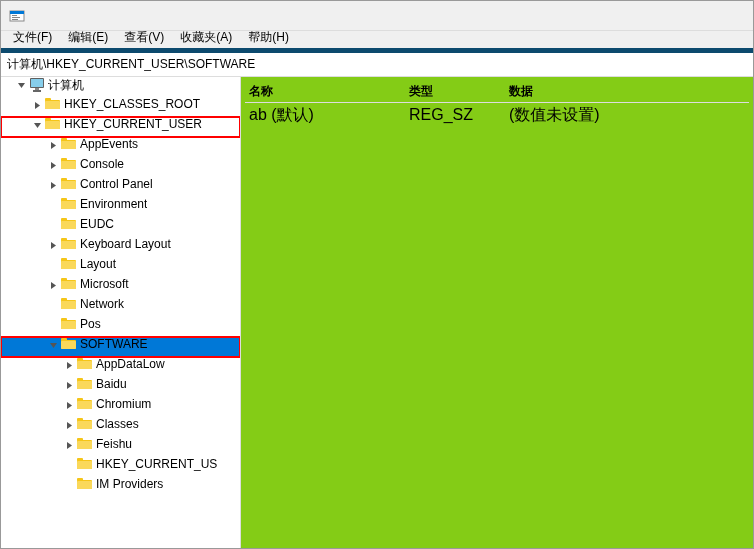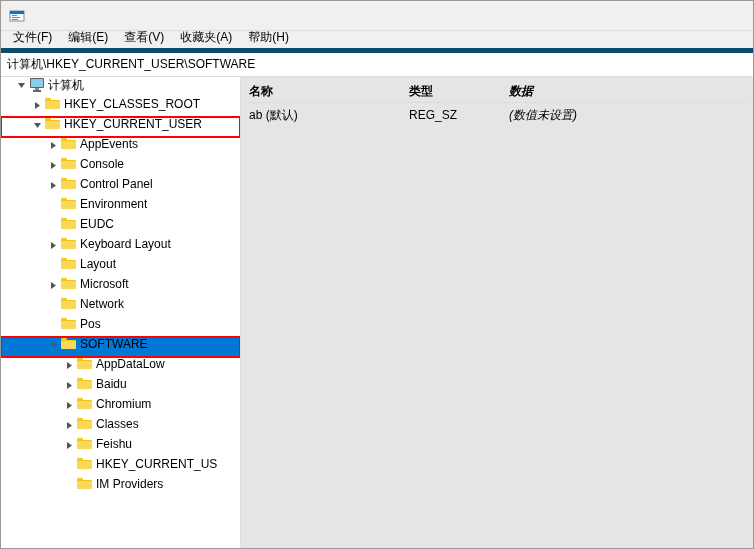--- a/index.html
+++ b/index.html
@@ -86,21 +86,21 @@
     }
     .tree-pane {
       width: 240px;
       border-right: 1px solid #ddd;
       overflow-y: auto;
       overflow-x: hidden;
       background: #fff;
     }
     .detail-pane {
       flex: 1;
-      background: #e5e5e5;
+      background: #84cc16;
       overflow-y: auto;
       padding: 4px;
     }
     .tree-item {
       display: flex;
       height: 20px;
       cursor: pointer;
       white-space: nowrap;
       padding-right: 4px;
       padding-left: 12px;
@@ -130,27 +130,27 @@
     .detail-header {
       display: flex;
       border-bottom: 1px solid #ddd;
       padding: 2px 4px;
       font-weight: bold;
       font-size: 12px;
       margin-bottom: 2px;
     }
     .col-name { width: 160px; }
     .col-type { width: 100px; }
-    .col-data { flex: 1; font-style: italic; }
+    .col-data { flex: 1; }
     .detail-row {
       display: flex;
       align-items: center;
       height: 20px;
       padding: 0 4px;
-      font-size: 12px;
+      font-size: 16px;
       justify-content: space-between;
     }
 
     
     ::-webkit-scrollbar { width: 12px; }
     ::-webkit-scrollbar-track { background: #f0f0f0; }
     ::-webkit-scrollbar-thumb { background: #c0c0c0; border: 2px solid #f0f0f0; }
   </style>
 </head>
 <body>

